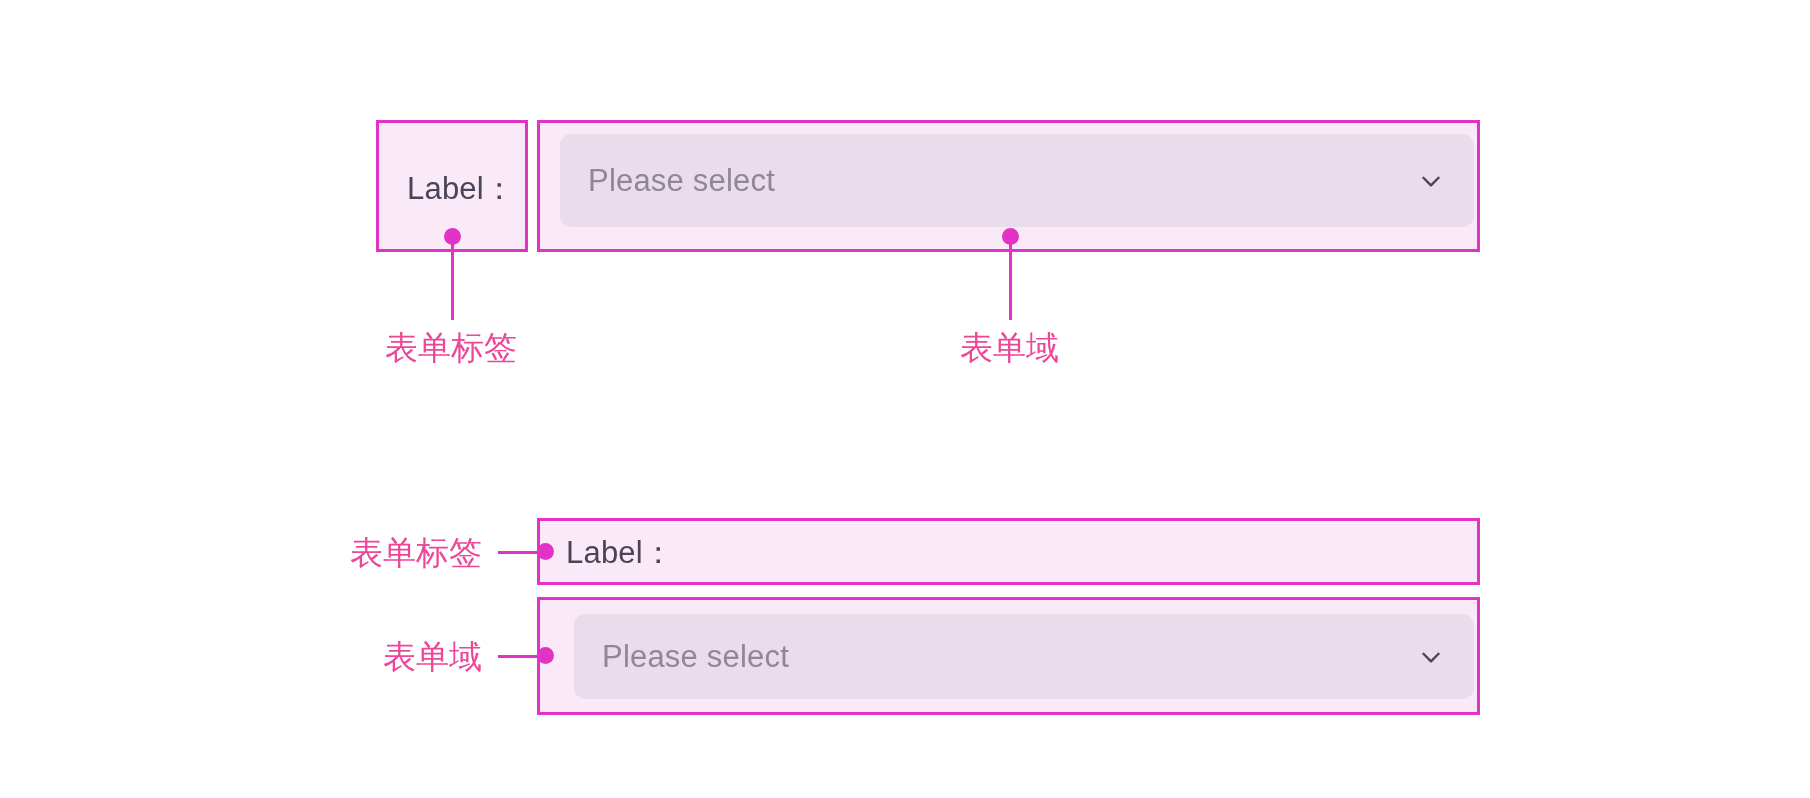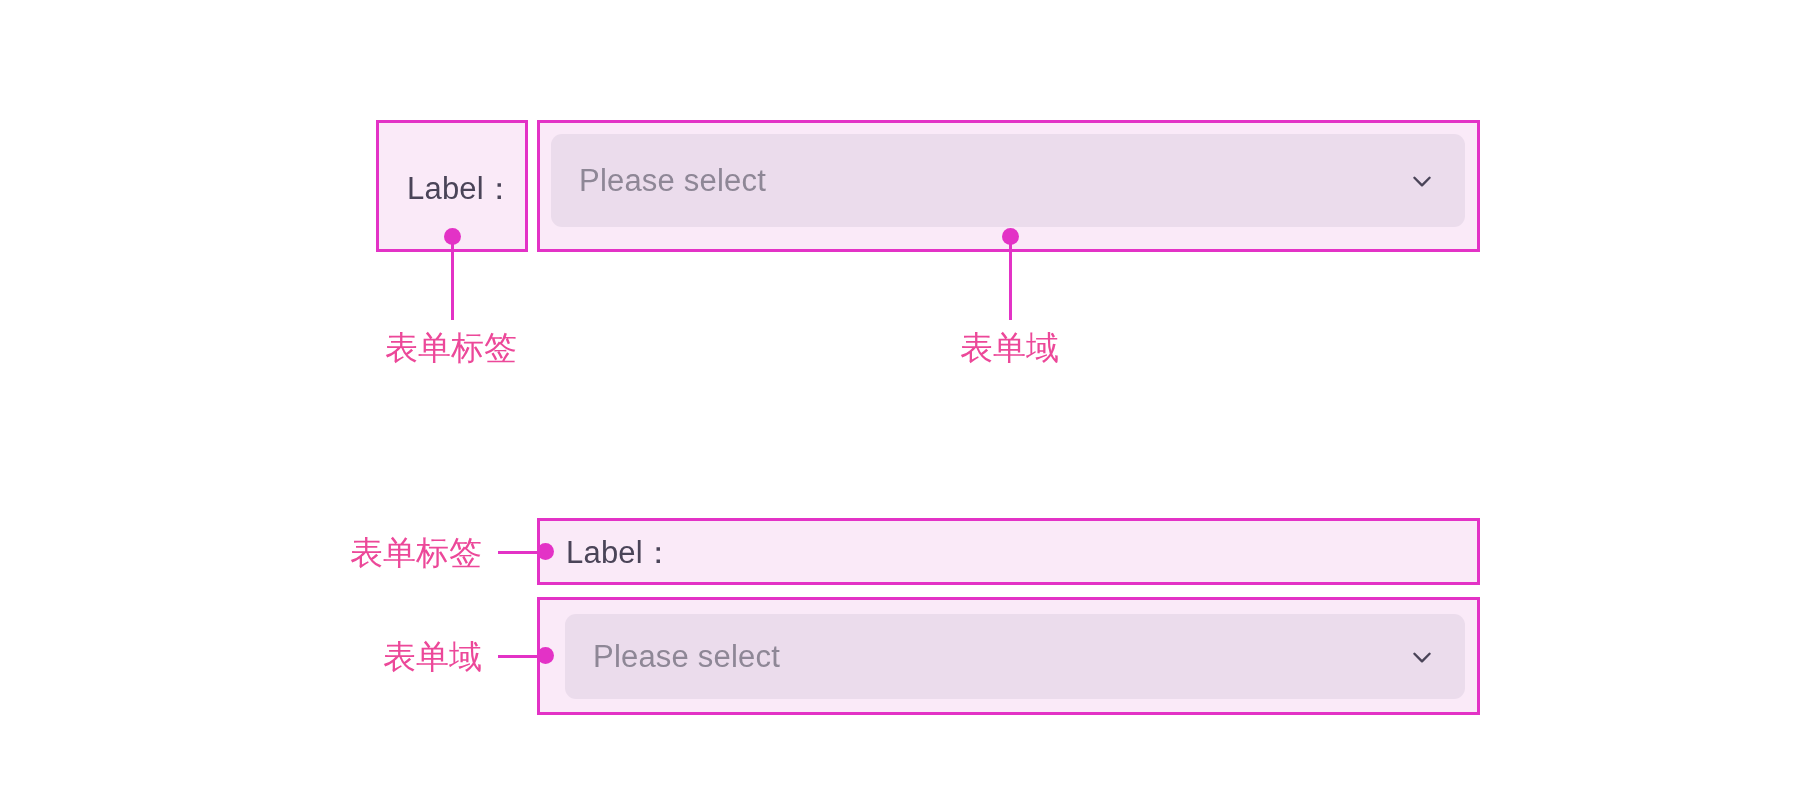--- a/index.html
+++ b/index.html
@@ -40,20 +40,21 @@
 
   
   .select-inner {
     position: absolute;
     box-sizing: border-box;
     background: #ebdcec;
     border-radius: 11px;
     display: flex;
     align-items: center;
     justify-content: space-between;
+    margin-left: 9px;
   }
   .select-placeholder {
     color: #8e8796;
     font-size: 31px;
     line-height: 1;
     white-space: nowrap;
     padding-left: 28px;
     letter-spacing: 0.2px;
   }
   .chevron {

